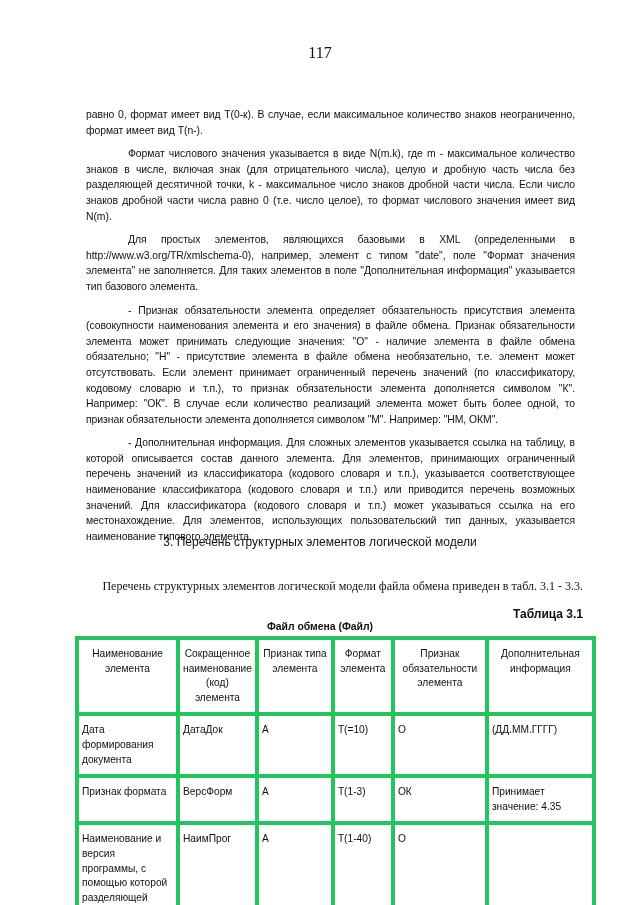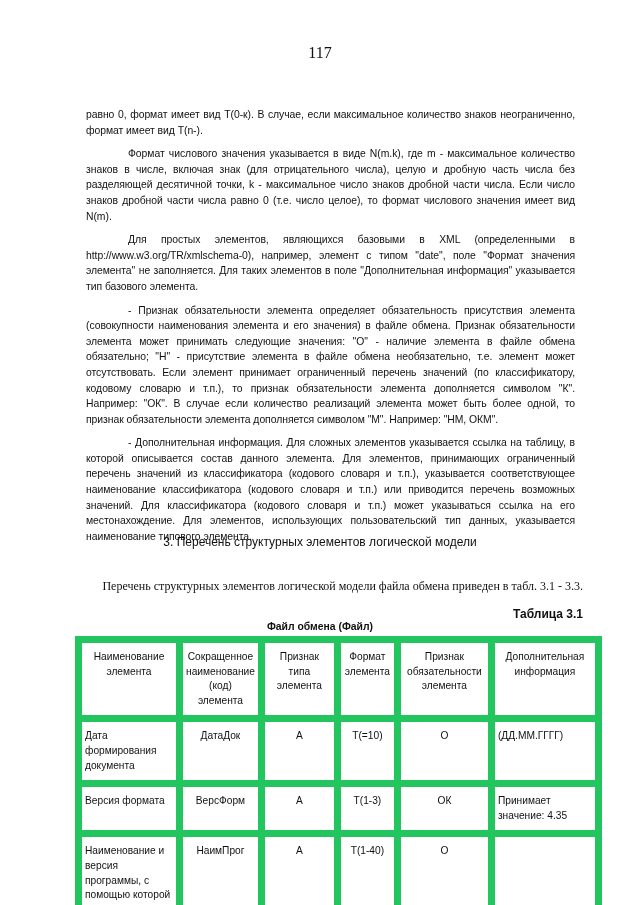--- a/index.html
+++ b/index.html
@@ -14,23 +14,23 @@
   .heading { position: absolute; top: 535px; left: 0; width: 640px; text-align: center;
              font-size: 12px; line-height: 15.6px; }
   .intro { position: absolute; top: 579px; left: 78px; width: 505px; text-align: right;
            font-size: 12px; font-family: Liberation Serif, serif; }
   .table-label { position: absolute; top: 607px; left: 78px; width: 505px; text-align: right;
                  font-size: 12px; font-weight: bold; }
   .table-title { position: absolute; top: 621px; left: 0; width: 640px; text-align: center;
                  font-size: 10.4px; font-weight: bold; }
   table.data { position: absolute; top: 636px; left: 75px; border-collapse: collapse;
                font-size: 10.2px; line-height: 14.6px; }
-  table.data td, table.data th { border: 7px solid #22c55e; padding: 7px 3px; vertical-align: top; }
+  table.data td, table.data th { border: 4px solid #22c55e; padding: 7px 3px; vertical-align: top; }
   table.data th { font-weight: normal; text-align: center; }
-  .c { text-align: center; }
+  .c { text-align: left; }
   .l { text-align: left; margin-left: 13px; }
 </style>
 </head>
 <body>
 
 <div class="page-number">117</div>
 
 <div class="body-text">
   <p>равно 0, формат имеет вид T(0-к). В случае, если максимальное количество знаков неограниченно, формат имеет вид T(n-).</p>
   <p class="indent">Формат числового значения указывается в виде N(m.k), где m - максимальное количество знаков в числе, включая знак (для отрицательного числа), целую и дробную часть числа без разделяющей десятичной точки, k - максимальное число знаков дробной части числа. Если число знаков дробной части числа равно 0 (т.е. число целое), то формат числового значения имеет вид N(m).</p>
@@ -68,21 +68,21 @@
   </tr>
   <tr style="height:50px">
     <td class="l">Дата формирования документа</td>
     <td class="c">ДатаДок</td>
     <td class="c">А</td>
     <td class="c">T(=10)</td>
     <td class="c">О</td>
     <td class="l">(ДД.ММ.ГГГГ)</td>
   </tr>
   <tr style="height:36px">
-    <td class="l">Версия формата</td>
+    <td class="l">Признак формата</td>
     <td class="c">ВерсФорм</td>
     <td class="c">А</td>
     <td class="c">T(1-3)</td>
     <td class="c">ОК</td>
     <td class="l">Принимает значение: 4.35</td>
   </tr>
   <tr style="height:78px">
     <td class="l">Наименование и версия программы, с помощью которой разделяющей декларация</td>
     <td class="c">НаимПрог</td>
     <td class="c">А</td>

